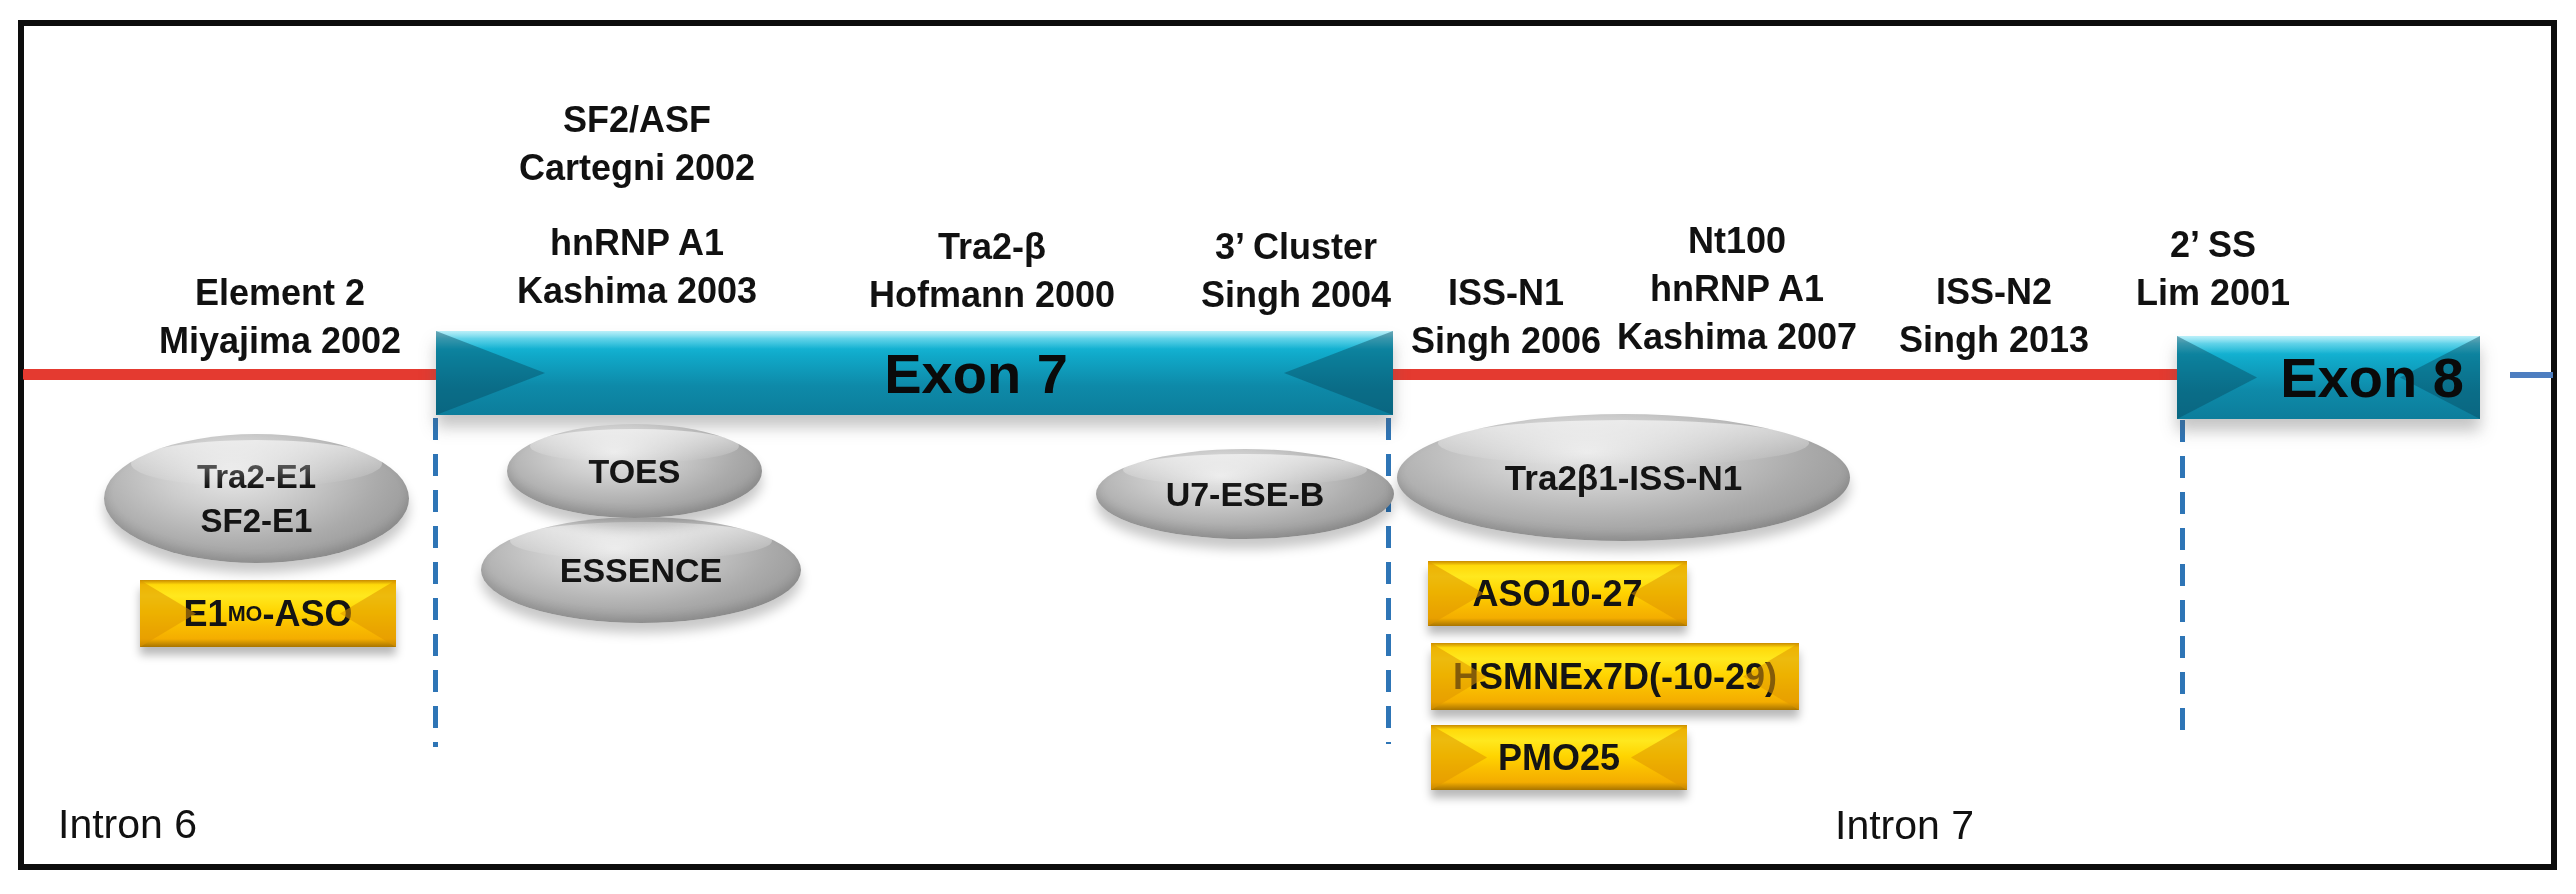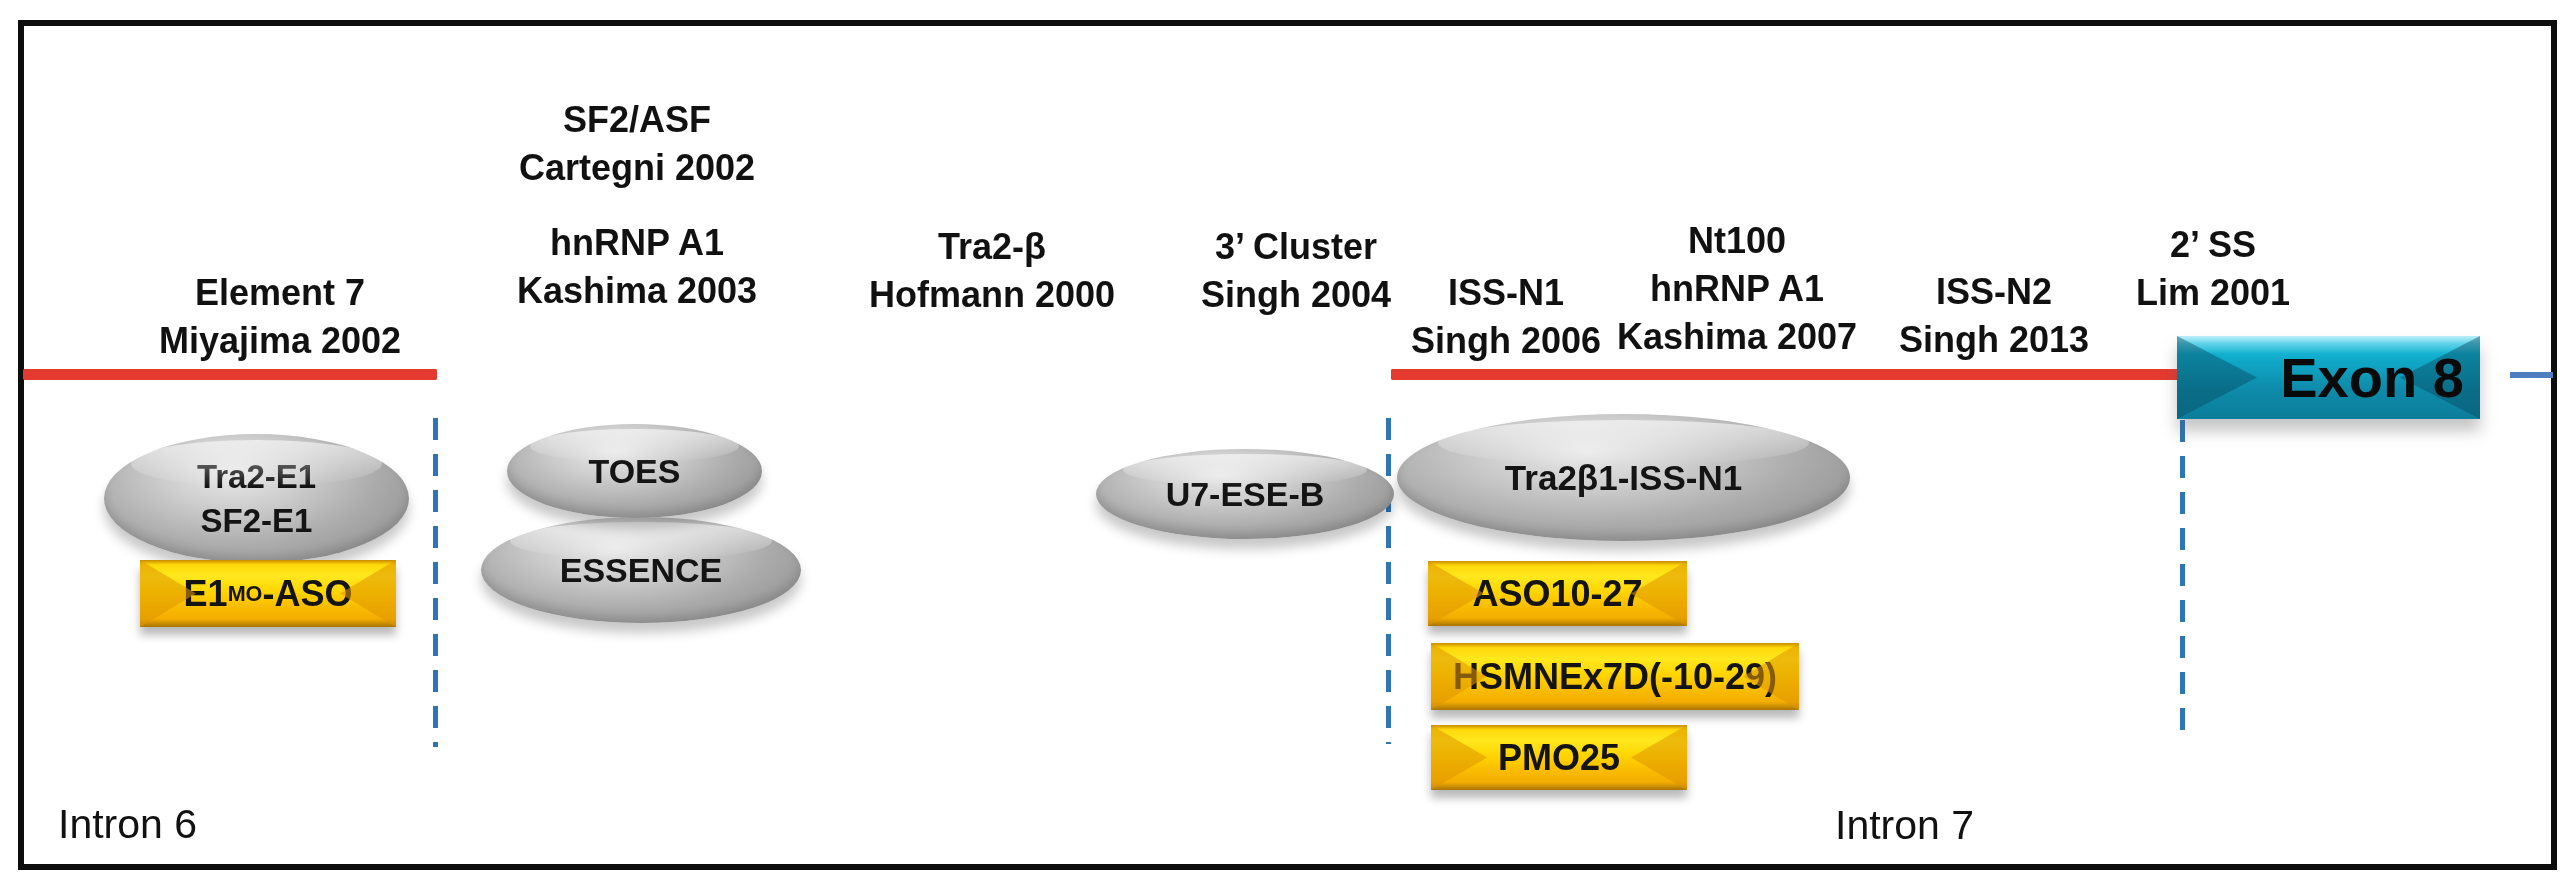--- a/index.html
+++ b/index.html
@@ -69,29 +69,35 @@
   <div class="frame"></div>
 
   <div class="redline" style="left:23px;top:369px;width:414px;"></div>
   <div class="redline" style="left:1391px;top:369px;width:789px;"></div>
   <div class="blueline" style="left:2510px;top:372px;width:43px;"></div>
 
   <div class="dashline" style="left:433px;top:418px;height:329px;"></div>
   <div class="dashline" style="left:1386px;top:418px;height:326px;"></div>
   <div class="dashline" style="left:2180px;top:420px;height:313px;"></div>
 
+  <div class="exon" style="left:436px;top:331px;width:957px;height:84px;">
+    <span class="gloss"></span>
+    <span class="bevel-l"></span>
+    <span class="bevel-r"></span>
+    <span class="exon-label-7">Exon 7</span>
+  </div>
   <div class="exon" style="left:2177px;top:336px;width:303px;height:83px;">
     <span class="gloss"></span>
     <span class="bevel-l" style="width:80px;"></span>
     <span class="bevel-r" style="width:80px;"></span>
     <span class="exon-label-8">Exon 8</span>
   </div>
 
   <div class="lbl" style="left:280px;top:269px;">
-    <div>Element 7</div>
+    <div>Element 2</div>
     <div>Miyajima 2002</div>
   </div>
   <div class="lbl" style="left:637px;top:96px;">
     <div>SF2/ASF</div>
     <div>Cartegni 2002</div>
   </div>
   <div class="lbl" style="left:637px;top:219px;">
     <div>hnRNP  A1</div>
     <div>Kashima 2003</div>
   </div>
@@ -136,21 +142,21 @@
   </div>
   <div class="ellipse" style="left:1096px;top:449px;width:298px;height:90px;">
     <span class="shine"></span>
     <div>U7-ESE-B</div>
   </div>
   <div class="ellipse" style="left:1397px;top:414px;width:453px;height:127px;font-size:35px;line-height:46px;">
     <span class="shine"></span>
     <div>Tra2β1-ISS-N1</div>
   </div>
 
-  <div class="aso" style="left:140px;top:560px;width:256px;height:67px;">
+  <div class="aso" style="left:140px;top:580px;width:256px;height:67px;">
     <span class="bevel-l"></span>
     <span class="bevel-r"></span>
     <span>E1</span>
       <sup>MO</sup>
       <span>-ASO</span>
   </div>
   <div class="aso" style="left:1428px;top:561px;width:259px;height:65px;">
     <span class="bevel-l"></span>
     <span class="bevel-r"></span>
     <span>ASO10-27</span>

